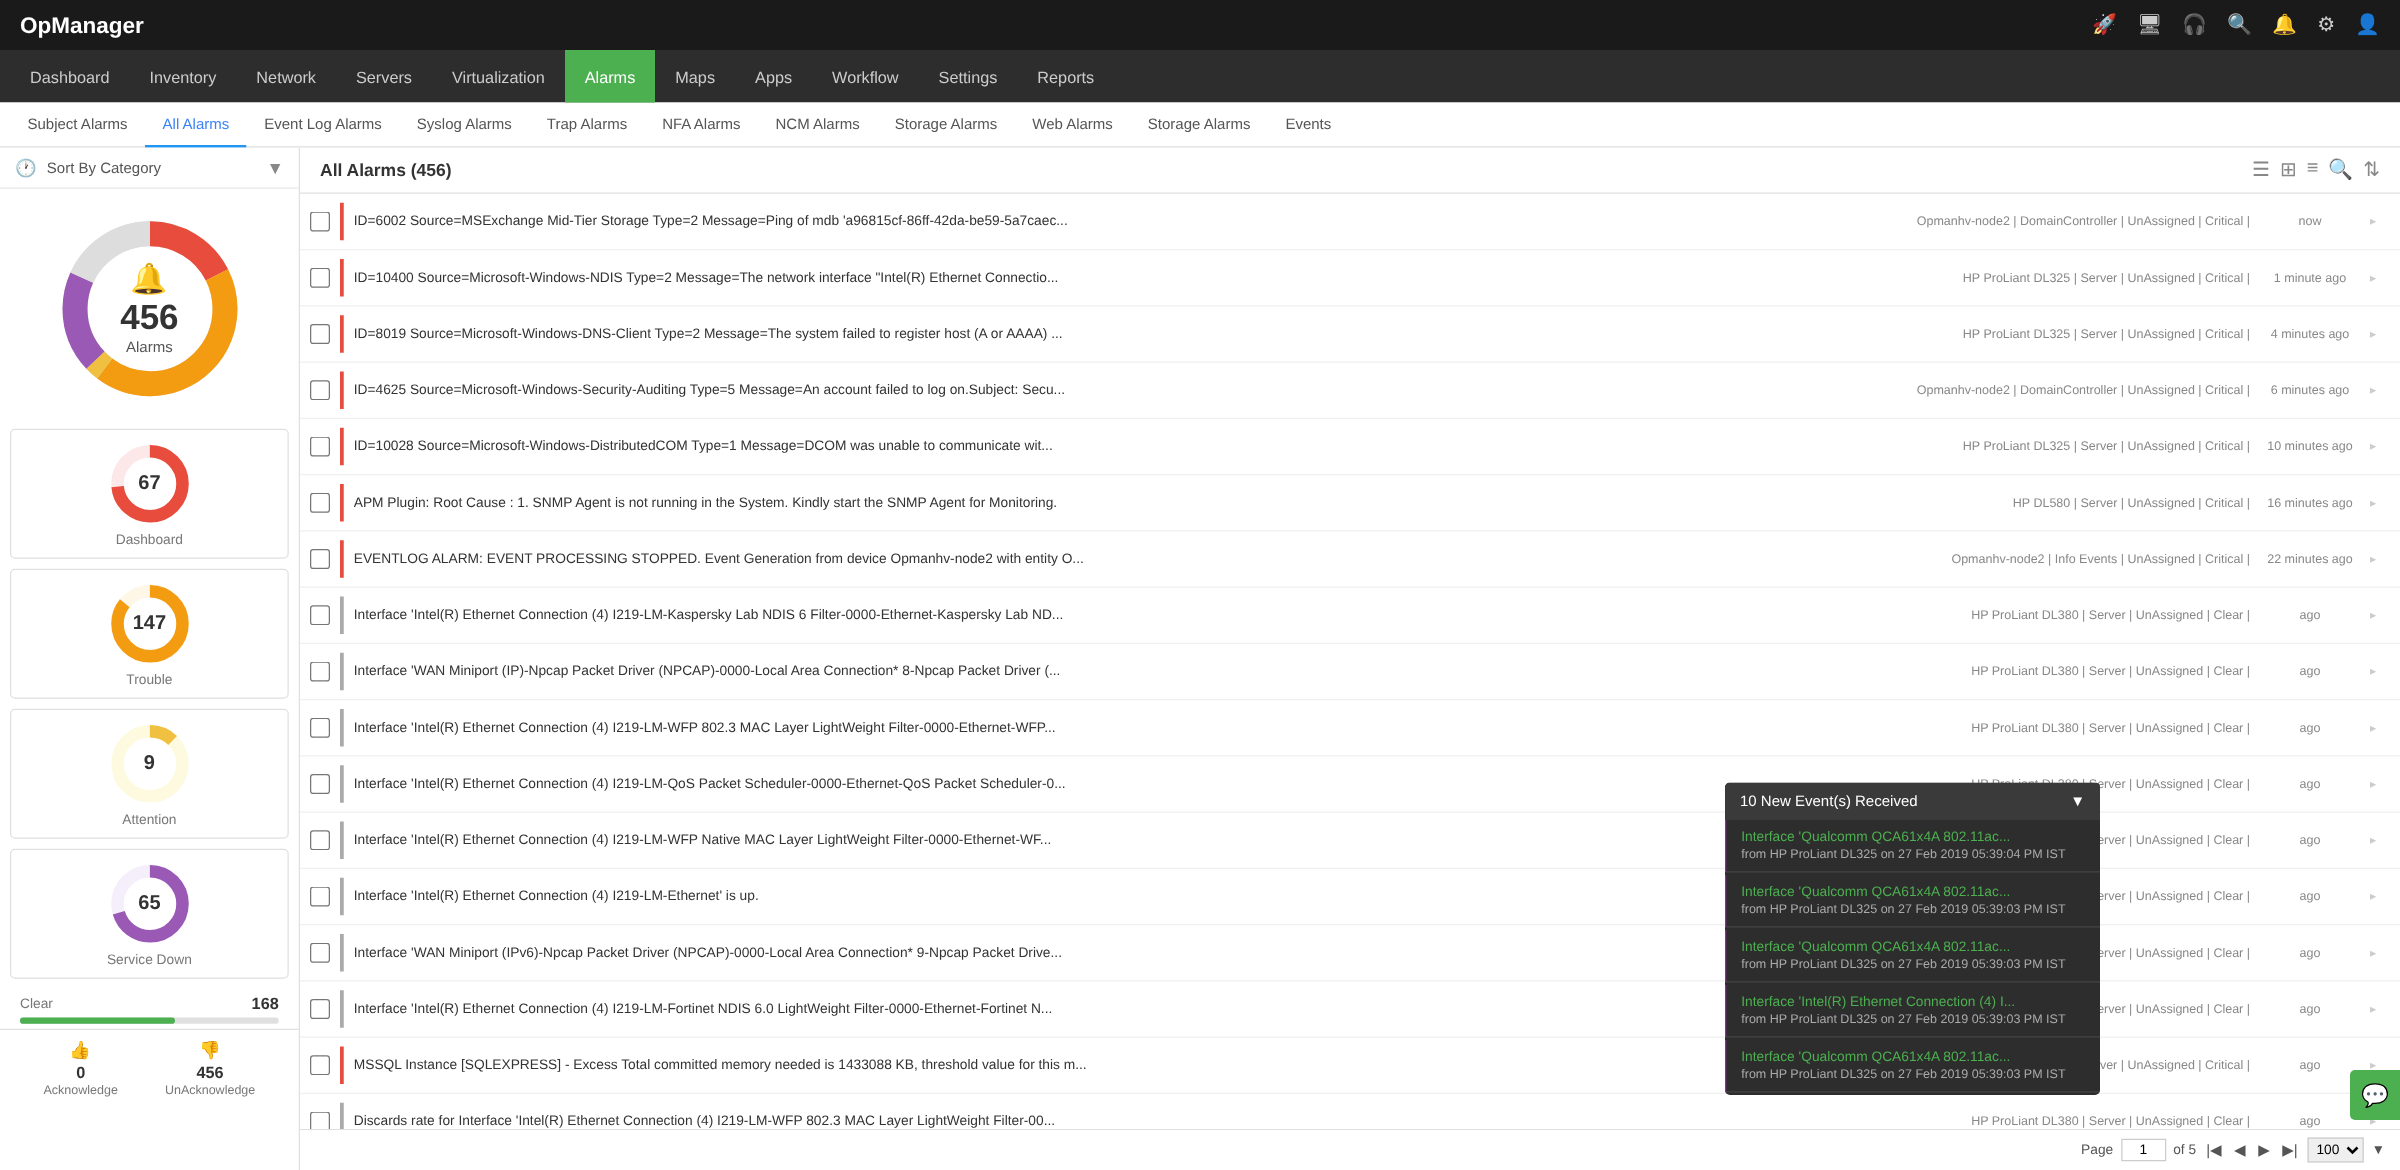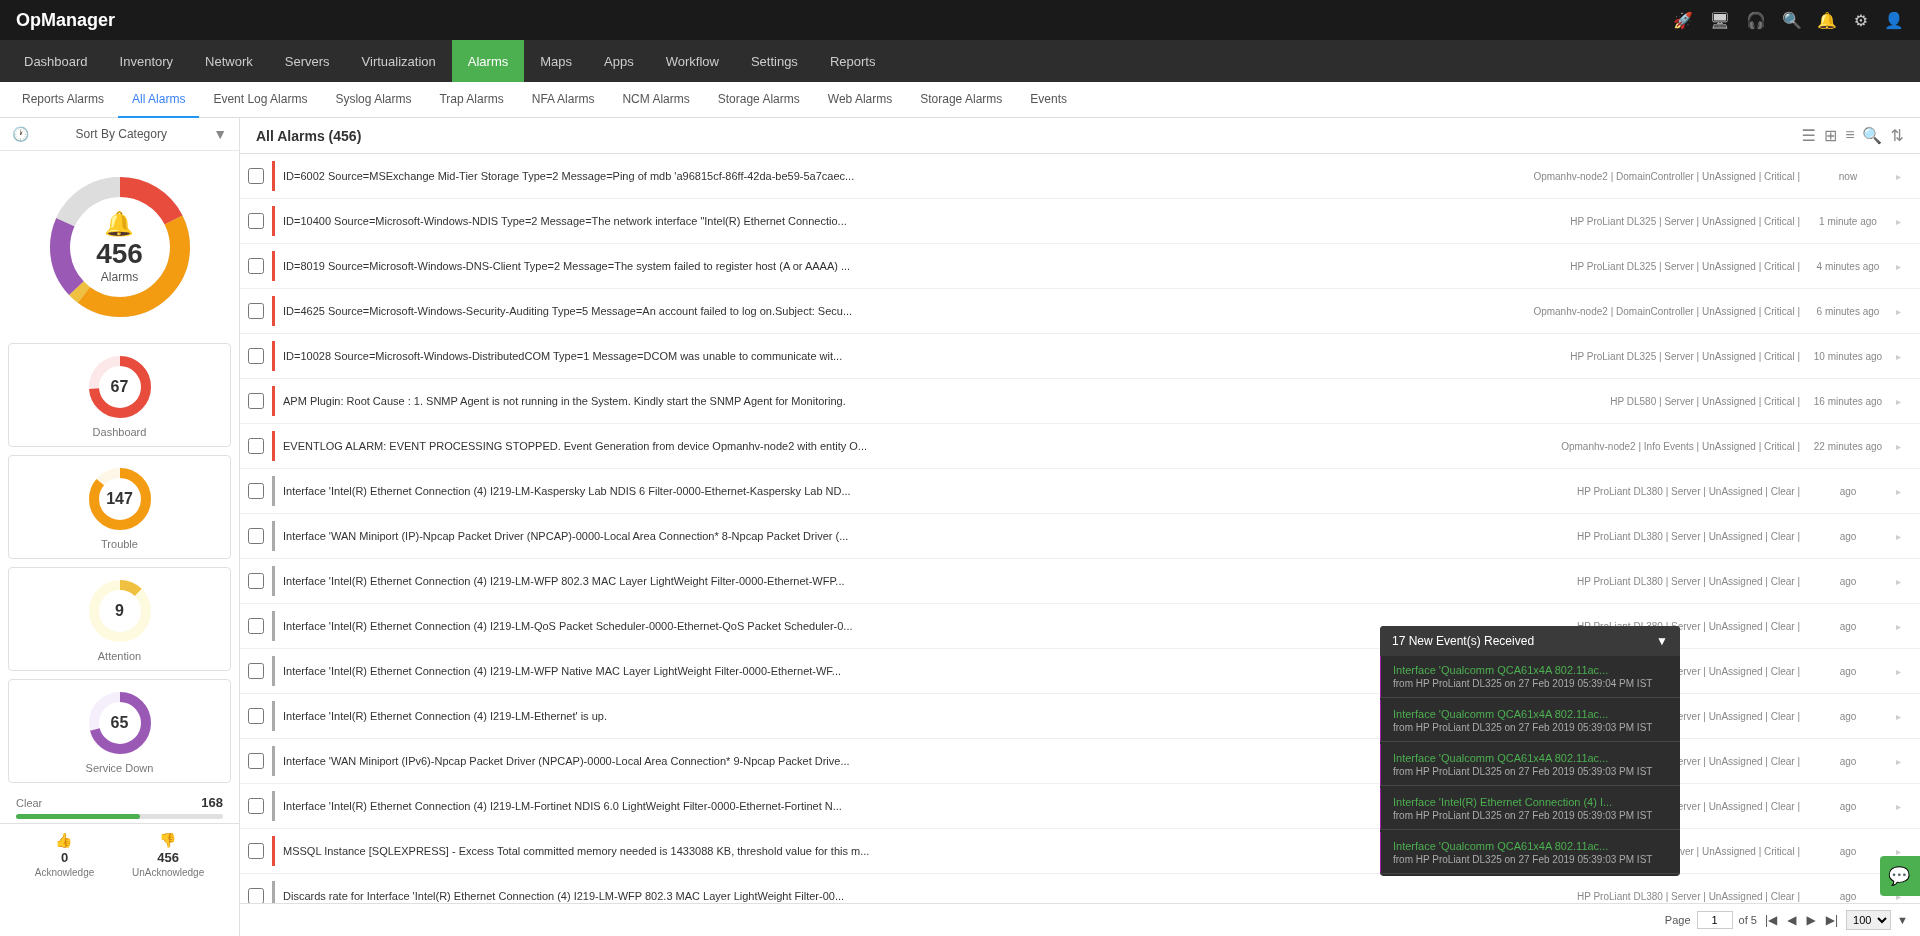--- a/index.html
+++ b/index.html
@@ -81,21 +81,21 @@
       border-bottom: 1px solid #e8e8e8;
       gap: 8px;
     }
     #sidebar-header .sort-btn {
       background: none;
       border: none;
       color: #555;
       font-size: 12px;
       cursor: pointer;
       flex: 1;
-      text-align: center;
+      text-align: left;
     }
     #sidebar-header .filter-icon { color: #888; cursor: pointer; font-size: 14px; }
 
     
     #donut-area {
       display: flex;
       justify-content: center;
       padding: 16px 8px 8px;
     }
     .donut-main {
@@ -358,21 +358,21 @@
   <div class="nav-item">Virtualization</div>
   <div class="nav-item active">Alarms</div>
   <div class="nav-item">Maps</div>
   <div class="nav-item">Apps</div>
   <div class="nav-item">Workflow</div>
   <div class="nav-item">Settings</div>
   <div class="nav-item">Reports</div>
 </div>
 
 <div id="subnav">
-  <div class="sub-item">Reports Alarms</div>
+  <div class="sub-item">Subject Alarms</div>
   <div class="sub-item active">All Alarms</div>
   <div class="sub-item">Event Log Alarms</div>
   <div class="sub-item">Syslog Alarms</div>
   <div class="sub-item">Trap Alarms</div>
   <div class="sub-item">NFA Alarms</div>
   <div class="sub-item">NCM Alarms</div>
   <div class="sub-item">Storage Alarms</div>
   <div class="sub-item">Web Alarms</div>
   <div class="sub-item">Storage Alarms</div>
   <div class="sub-item">Events</div>
@@ -645,21 +645,21 @@
         <option>50</option>
         <option selected="">100</option>
         <option>200</option>
       </select>
       <span>▼</span>
     </div>
   </div>
 
   <div id="notif-popup">
     <div class="notif-header">
-      <span>17 New Event(s) Received</span>
+      <span>10 New Event(s) Received</span>
       <span style="cursor:pointer;">▼</span>
     </div>
     <div id="notif-items">
     <div class="notif-item">
     <div class="notif-title">Interface 'Qualcomm QCA61x4A 802.11ac...</div>
     <div class="notif-detail">from HP ProLiant DL325 on 27 Feb 2019 05:39:04 PM IST</div>
   </div>
         <div class="notif-item">
     <div class="notif-title">Interface 'Qualcomm QCA61x4A 802.11ac...</div>
     <div class="notif-detail">from HP ProLiant DL325 on 27 Feb 2019 05:39:03 PM IST</div>

